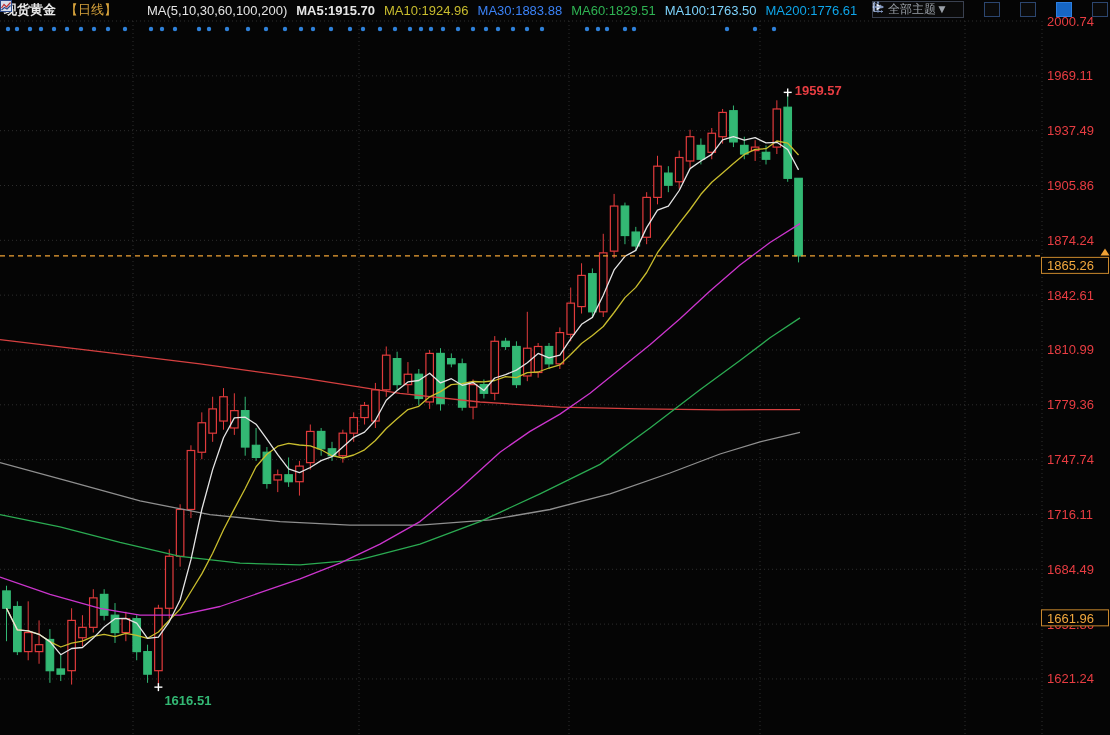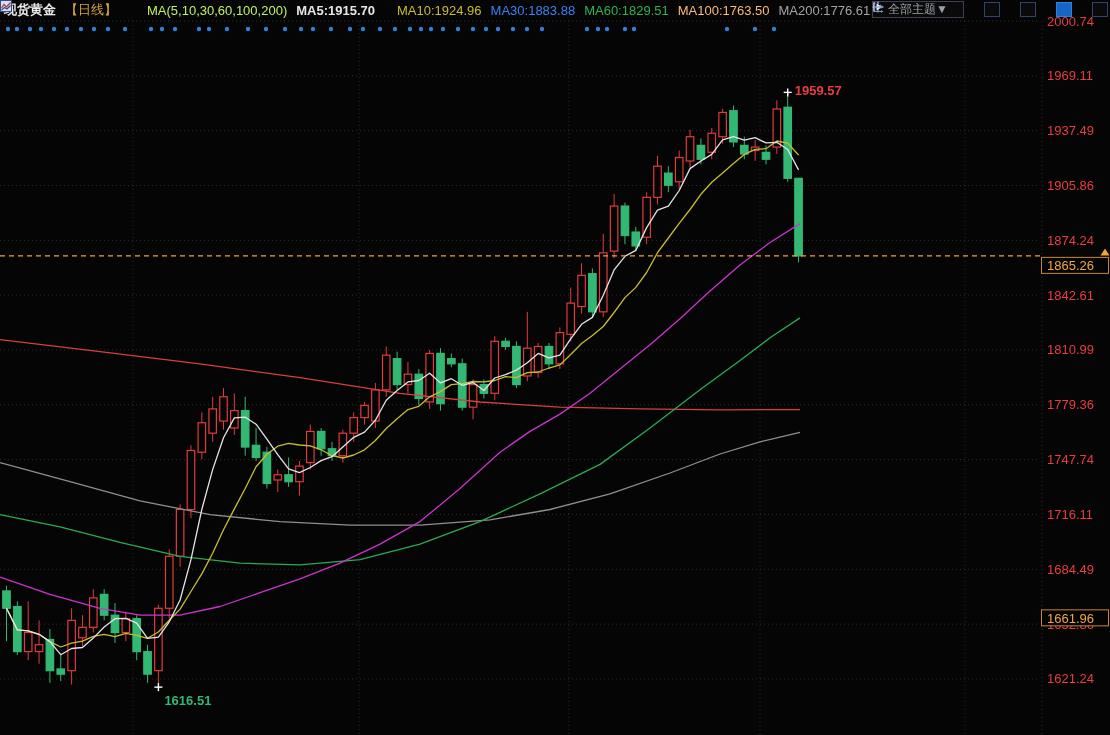--- a/index.html
+++ b/index.html
@@ -4,21 +4,21 @@
 <style>
   html,body{margin:0;padding:0;background:#000;}
   .stage{position:relative;width:1110px;height:735px;background:#050505;overflow:hidden;
          font-family:"Liberation Sans",sans-serif;}
   svg{position:absolute;left:0;top:0;}
   .topbar{position:absolute;left:0;top:0;width:1110px;height:20px;z-index:5;
           display:flex;align-items:center;gap:9px;padding-left:4px;box-sizing:border-box;
           font-size:13px;white-space:nowrap;}
   .sym{color:#e8e8e8;font-weight:bold;}
   .period{color:#d7a33c;font-weight:normal;}
-  .cfg{color:#bef264;}
+  .cfg{color:#e5e5e5;}
   .hv{font-size:13px;}
   .rightctl{position:absolute;right:2px;top:1px;display:flex;align-items:center;gap:20px;z-index:6;}
   .dropdown{width:90px;height:15px;border:1px solid #3a4150;color:#9aa0a8;font-size:12px;
             display:flex;align-items:center;justify-content:center;background:#0a0a0a;cursor:pointer;}
   .icobtn{width:16px;height:15px;border:1px solid #2c466f;background:#0a0a0a;display:flex;
           align-items:center;justify-content:center;padding:0;cursor:pointer;}
   .icobtn.active{background:#1666c4;border-color:#2d7fe0;}
   .minichart{width:12px;height:12px;display:inline-block;}
 </style>
 </head>
@@ -291,25 +291,25 @@
     <span class="period">【日线】</span>
     <span class="minichart">
       <svg width="12" height="12" viewBox="0 0 12 12">
         <rect x="0.5" y="0.5" width="11" height="11" fill="#d8deea" stroke="#2d4a8a"></rect>
         <polyline points="1.5,8 4,4.5 6.5,7 10.5,2.5" fill="none" stroke="#c03030" stroke-width="1.2"></polyline>
         <polyline points="1.5,10 4.5,7.5 7,9 10.5,5.5" fill="none" stroke="#2d4a8a" stroke-width="1.2"></polyline>
       </svg>
     </span>
     <span class="cfg">MA(5,10,30,60,100,200)</span>
     <span class="hv" style="color: rgb(230, 230, 230); font-weight: bold;">MA5:1915.70</span>
-    <span class="hv" style="color: rgb(201, 189, 46); margin-left: 13px;">MA10:1924.96</span>
+    <span class="hv" style="color: rgb(201, 189, 46);">MA10:1924.96</span>
     <span class="hv" style="color: #3b82f6;">MA30:1883.88</span>
     <span class="hv" style="color: rgb(47, 179, 83); text-align: right;">MA60:1829.51</span>
-    <span class="hv" style="color: #fdba74;">MA100:1763.50</span>
-    <span class="hv" style="color: #a3a3a3;">MA200:1776.61</span>
+    <span class="hv" style="color: #7dd3fc;">MA100:1763.50</span>
+    <span class="hv" style="color: #0ea5e9;">MA200:1776.61</span>
   </div>
 
   <div class="rightctl">
     <div class="dropdown">全部主题▼</div>
     <button class="icobtn">
       <svg width="12" height="12" viewBox="0 0 12 12" stroke="#7e93bb" stroke-width="1.2" fill="#7e93bb">
         <line x1="6" y1="1" x2="6" y2="11"></line>
           <line x1="1" y1="6" x2="11" y2="6"></line>
         <path d="M6 0l1.6 2.2H4.4zM6 12l1.6-2.2H4.4zM0 6l2.2-1.6v3.2zM12 6l-2.2-1.6v3.2z" stroke="none"></path>
       </svg>

